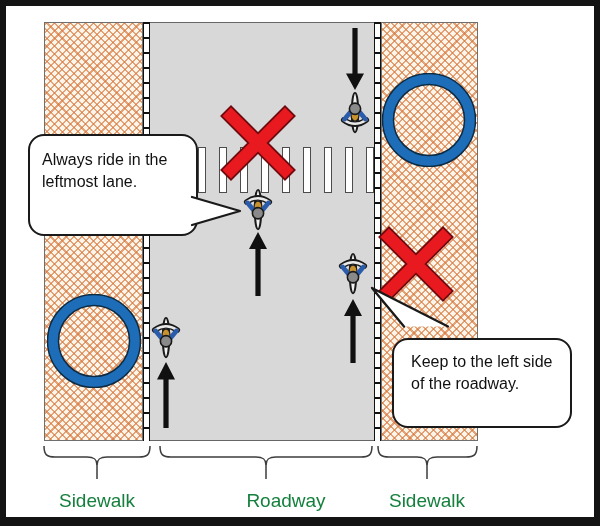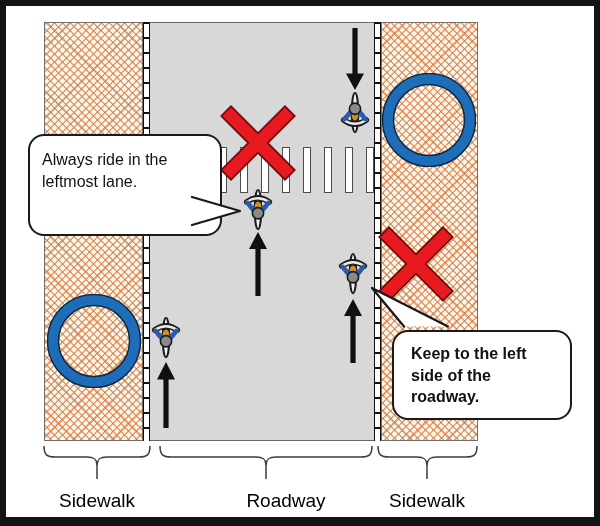--- a/index.html
+++ b/index.html
@@ -24,25 +24,25 @@
   .curb-left{left:143px;} .curb-right{left:374px;}
   .crosswalk{position:absolute;left:156px;top:147px;width:218px;height:46px;display:flex;justify-content:space-between;z-index:2;}
   .crosswalk .stripe{width:8px;height:100%;background:#fff;border:1px solid #4c4c4c;box-sizing:border-box;}
   .marker{position:absolute;z-index:5;}
   .arrow{position:absolute;z-index:4;}
   .cyclist{position:absolute;z-index:6;}
   .bubble{
     position:absolute;z-index:10;background:#fff;border:2.4px solid #1a1a1a;border-radius:16px;
     box-sizing:border-box;color:#111;font-size:16px;line-height:1.35;padding:13px 10px 10px 12px;
   }
-  .bubble-left{left:28px;top:134px;width:194px;height:102px;}
-  .bubble-right{left:392px;top:330px;width:180px;height:90px;padding:11px 16px 10px 17px;font-weight:bold;}
+  .bubble-left{left:28px;top:134px;width:170px;height:102px;}
+  .bubble-right{left:392px;top:338px;width:180px;height:90px;padding:11px 16px 10px 17px;}
   .tail{position:absolute;left:0;top:0;width:600px;height:526px;z-index:11;pointer-events:none;}
   .braces{position:absolute;left:0;top:0;width:600px;height:526px;z-index:3;pointer-events:none;}
-  .region-label{position:absolute;top:490px;transform:translateX(-50%);font-size:19px;color:#000000;white-space:nowrap;z-index:3;}
+  .region-label{position:absolute;top:490px;transform:translateX(-50%);font-size:19px;color:#15803d;white-space:nowrap;z-index:3;}
   .lbl-1{left:97px;} .lbl-2{left:266px;margin-left:20px;} .lbl-3{left:427px;}
 </style>
 </head>
 <body>
 
 <div class="stage">
 
   <div class="region sidewalk sidewalk-left"></div>
   <div class="region roadway"></div>
   <div class="region sidewalk sidewalk-right"></div>

